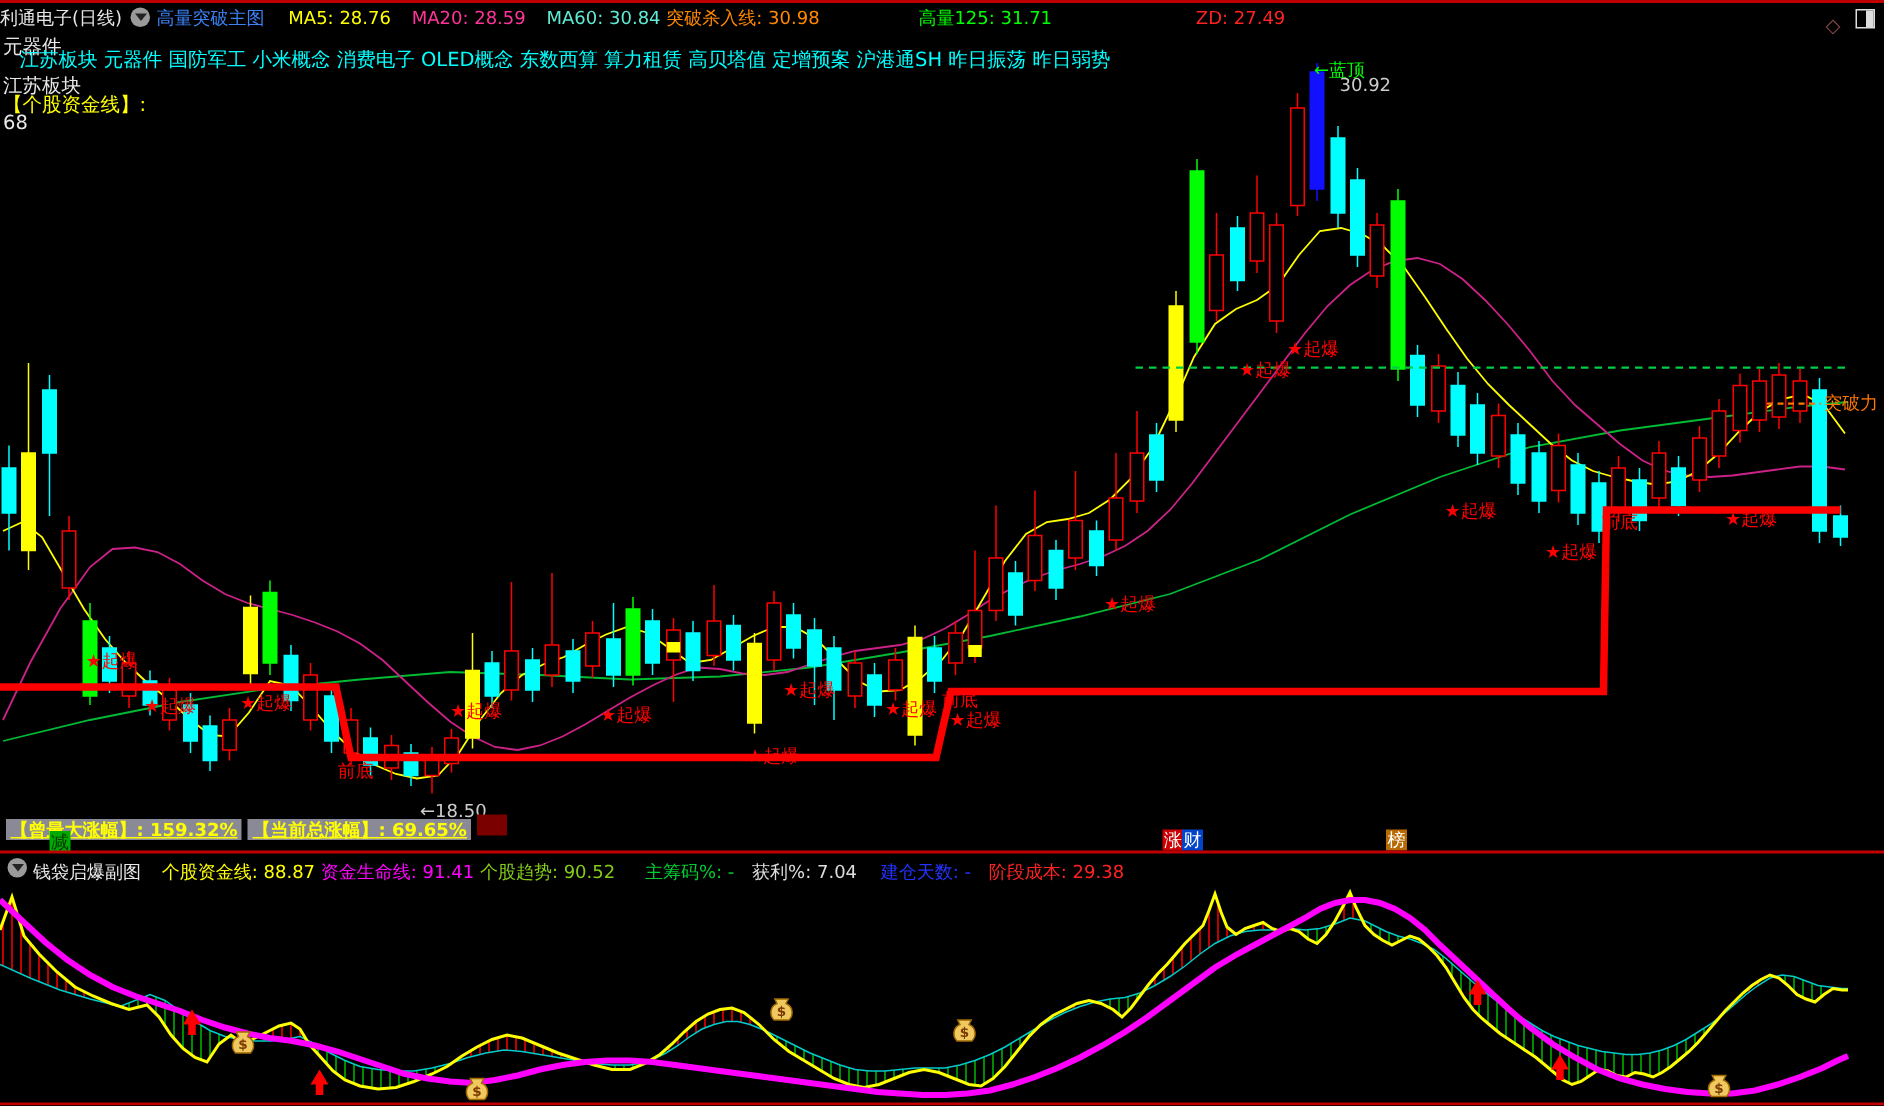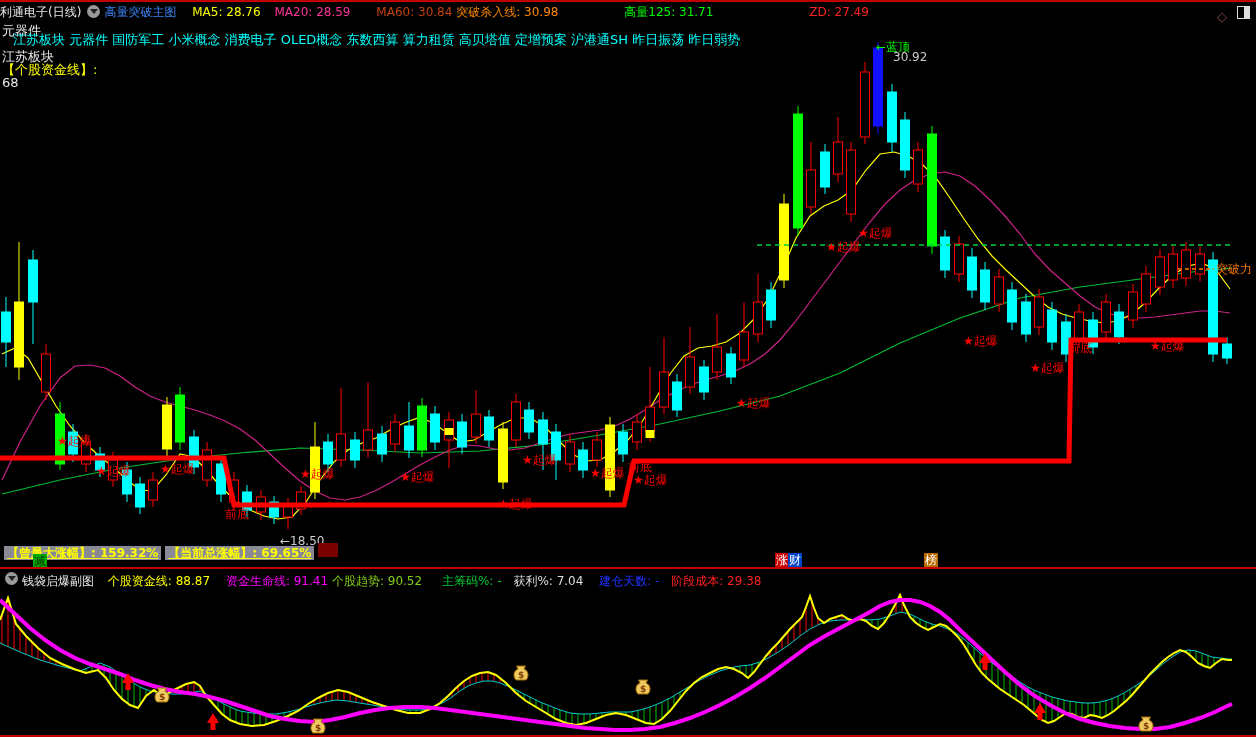--- a/index.html
+++ b/index.html
@@ -423,21 +423,21 @@
       <path transform="translate(128,688)" d="M 0 -17 L 6 -7 L 2.5 -7 L 2.5 0 L -2.5 0 L -2.5 -7 L -6 -7 Z" fill="#ff0000"></path>
       <path transform="translate(213,728)" d="M 0 -17 L 6 -7 L 2.5 -7 L 2.5 0 L -2.5 0 L -2.5 -7 L -6 -7 Z" fill="#ff0000"></path>
       <path transform="translate(985,668)" d="M 0 -17 L 6 -7 L 2.5 -7 L 2.5 0 L -2.5 0 L -2.5 -7 L -6 -7 Z" fill="#ff0000"></path>
       <path transform="translate(1040,718)" d="M 0 -17 L 6 -7 L 2.5 -7 L 2.5 0 L -2.5 0 L -2.5 -7 L -6 -7 Z" fill="#ff0000"></path>
     </svg>
 
   <div id="titlebar" class="abs">
     <span style="color:#e8e8e8;margin-left:0">利通电子(日线)</span><span class="chev"></span><span style="color:#3b82f6">高量突破主图</span>
     <span style="margin-left: 12px; color: rgb(255, 255, 0);">MA5: 28.76</span>
     <span style="margin-left: 10px; color: rgb(255, 51, 153); text-align: right;">MA20: 28.59</span>
-    <span style="margin-left: 22px; color: #c2410c;">MA60: 30.84</span>
+    <span style="margin-left: 10px; color: #5eead4;">MA60: 30.84</span>
     <span style="color: rgb(255, 136, 0);">突破杀入线: 30.98</span>
     <span style="margin-left: 62px; color: rgb(0, 255, 0);">高量125: 31.71</span>
     <span style="margin-left: 92px; color: rgb(255, 34, 34);">ZD: 27.49</span>
   </div>
 
   <div id="right-icons" class="abs">
     <span class="diamond">◇</span><span class="splitsq"><i></i></span>
   </div>
 
   <div class="abs ovl" style="top:20px;left:2px">元器件</div>
@@ -452,21 +452,21 @@
   <div class="abs badge" style="top: 552px; left: 33px; background: rgb(0, 170, 0); color: rgb(0, 51, 0);">减</div>
   <div class="abs badge" style="top: 551px; left: 775px; background: rgb(204, 0, 0);">涨</div>
   <div class="abs badge" style="top: 551px; left: 788px; background: rgb(0, 68, 204);">财</div>
   <div class="abs badge" style="top: 551px; left: 924px; background: rgb(184, 106, 0);">榜</div>
 
   <div id="divider" class="abs"></div>
 
   <div id="subheader" class="abs">
     <span class="chev" style="margin-left:5px"></span><span style="color:#e8e8e8">钱袋启爆副图</span>
     <span style="margin-left: 10px; color: rgb(255, 255, 0);">个股资金线: 88.87</span>
-    <span style="margin-left: 12px; color: rgb(255, 0, 255);">资金生命线: 91.41</span>
+    <span style="color: rgb(255, 0, 255);">资金生命线: 91.41</span>
     <span style="color: #84cc16;">个股趋势: 90.52</span>
     <span style="margin-left: 16px; color: rgb(0, 204, 51);">主筹码%: -</span>
     <span style="margin-left: 8px; color: rgb(221, 221, 221);">获利%: 7.04</span>
     <span style="margin-left: 12px; color: rgb(34, 51, 255);">建仓天数: -</span>
     <span style="margin-left: 8px; color: rgb(255, 34, 34);">阶段成本: 29.38</span>
   </div>
 
 </div>
 
 </body></html>

